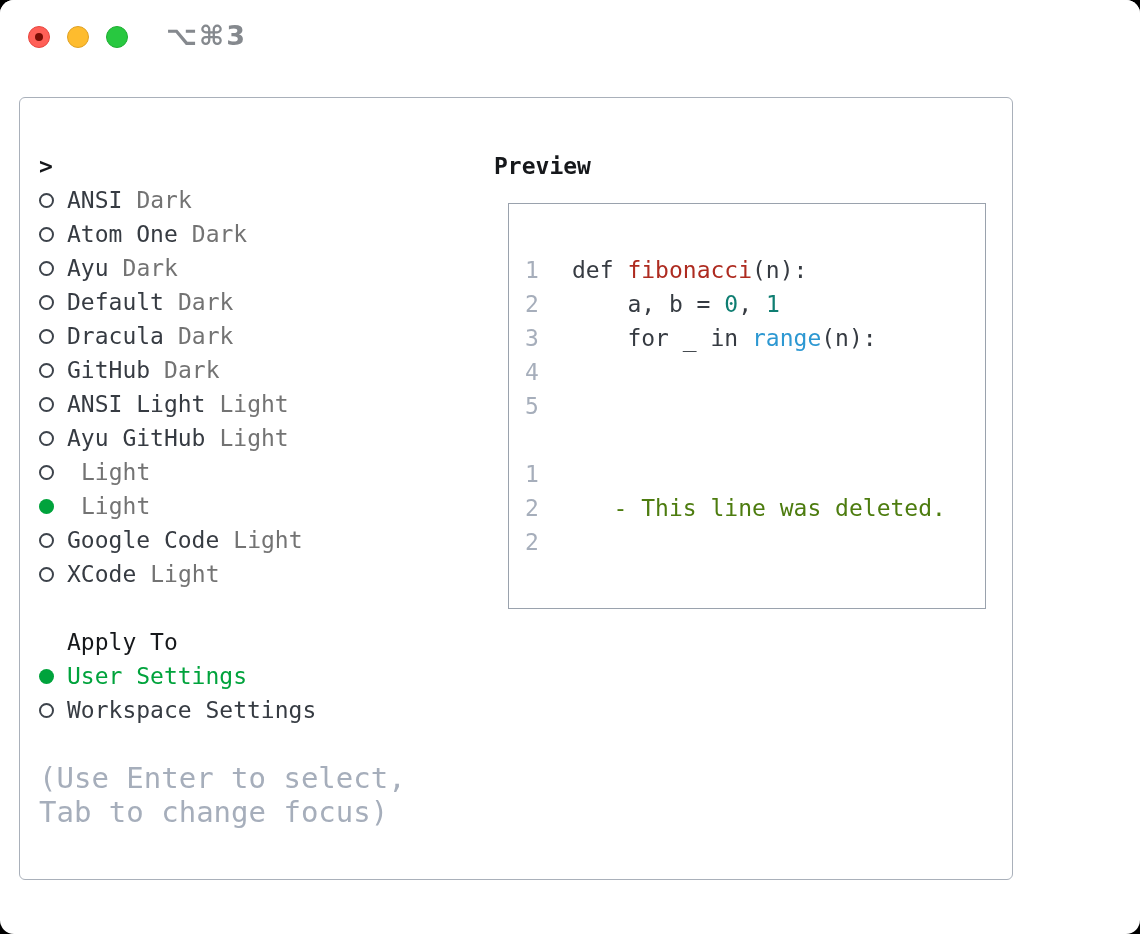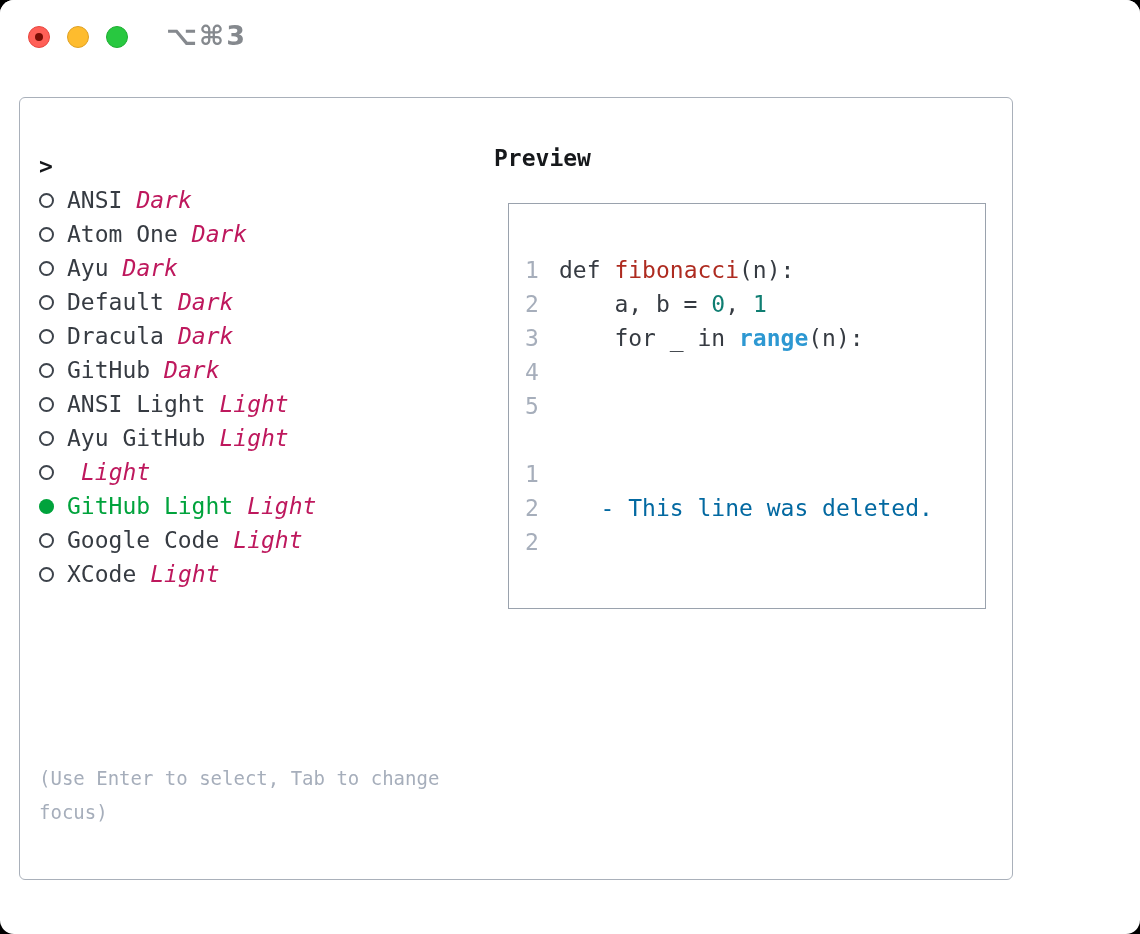--- a/index.html
+++ b/index.html
@@ -37,49 +37,49 @@
   .row { display:flex; align-items:center; height:34px; font-size:23px; color:#363b42; }
   .marker { width:28px; display:flex; align-items:center; flex:none; }
   .prompt { font-weight:bold; color:#16181b; }
   .radio {
     width:15px; height:15px; border:2px solid #3d434b; border-radius:50%;
     box-sizing:border-box; background:transparent;
   }
   .radio.selected { border:none; background:#00a33c; }
   .hdr-title { font-weight:bold; color:#16181b; }
   .t-name { white-space:pre; }
-  .t-badge { color:#be185d; margin-left:14px; white-space:pre;font-style:italic; }
+  .t-badge { color:#737373; margin-left:14px; white-space:pre; }
   .selected-item .t-name { color:#00a33c; }
   .theme-list { position:absolute; left:19px; top:51px; }
   .apply-section { position:absolute; left:19px; top:527px; }
   .apply-title { color:#16181b; }
   .help {
     position:absolute; left:19px; top:663px; width:432px;
-    font-size:19px; line-height:34px; color:#a6aebb;
+    font-size:29px; line-height:34px; color:#a6aebb;
   }
   
   .preview-title {
-    position:absolute; left:474px; top:43px; height:34px; display:flex; align-items:center;
+    position:absolute; left:474px; top:51px; height:34px; display:flex; align-items:center;
     font-size:23px; font-weight:bold; color:#16181b;
   }
   .preview-box {
     position:absolute; left:488px; top:105px; width:478px; height:406px;
     border:1.5px solid #9aa2ad; box-sizing:border-box; background:#ffffff;
     padding:49px 0 0 16px; overflow:hidden;
   }
   .code-line { display:flex; align-items:center; height:34px; font-size:23px; }
   .ln { width:14px; flex:none; color:#a6aebb; white-space:pre; }
-  .code { margin-left:20px; white-space:pre; }
+  .code { margin-left:33px; white-space:pre; }
   .code span { white-space:pre; }
   .seg-code { color:#363b42; }
   .seg-function { color:#ae2b20; }
   .seg-number { color:#0f7e72; }
-  .seg-builtin { color:#2d98d2;font-weight:bold; }
+  .seg-builtin { color:#2d98d2; }
   .seg-context { color:#8d949d; }
-  .seg-deleted { color:#0369a1; }
+  .seg-deleted { color:#4d7c0f; }
   .seg-added { color:#00b318; }
 </style>
 </head>
 <body>
 
 <div class="window">
 
   <div class="titlebar">
     <div class="light close"></div>
     <div class="light minimize"></div>
@@ -155,39 +155,57 @@
         <div class="row">
     <span class="marker">
             <span class="radio"></span>
           </span>
     <span class="t-badge">Light</span>
   </div>
         <div class="row selected-item">
     <span class="marker">
             <span class="radio selected"></span>
           </span>
-    <span class="t-name">GitHub Light</span>
     <span class="t-badge">Light</span>
   </div>
         <div class="row">
     <span class="marker">
             <span class="radio"></span>
           </span>
     <span class="t-name">Google Code</span>
     <span class="t-badge">Light</span>
   </div>
         <div class="row">
     <span class="marker">
             <span class="radio"></span>
           </span>
     <span class="t-name">XCode</span>
     <span class="t-badge">Light</span>
   </div>
       </div>
 
+    <div class="apply-section">
+      <div class="row">
+        <span class="marker"></span>
+        <span class="apply-title">Apply To</span>
+      </div>
+
+    <div class="row selected-item">
+    <span class="marker">
+            <span class="radio selected"></span>
+          </span>
+    <span class="t-name">User Settings</span>
+  </div>
+        <div class="row">
+    <span class="marker">
+            <span class="radio"></span>
+          </span>
+    <span class="t-name">Workspace Settings</span>
+  </div>
+      </div>
 
     <div class="help">(Use Enter to select, Tab to change focus)</div>
 
     <div class="preview-title">Preview</div>
 
     <div class="preview-box">
 
     <div class="code-line">
     <span class="ln">1</span>
     <span class="code"><span class="seg-code">def </span><span class="seg-function">fibonacci</span><span class="seg-code">(n):</span></span>

